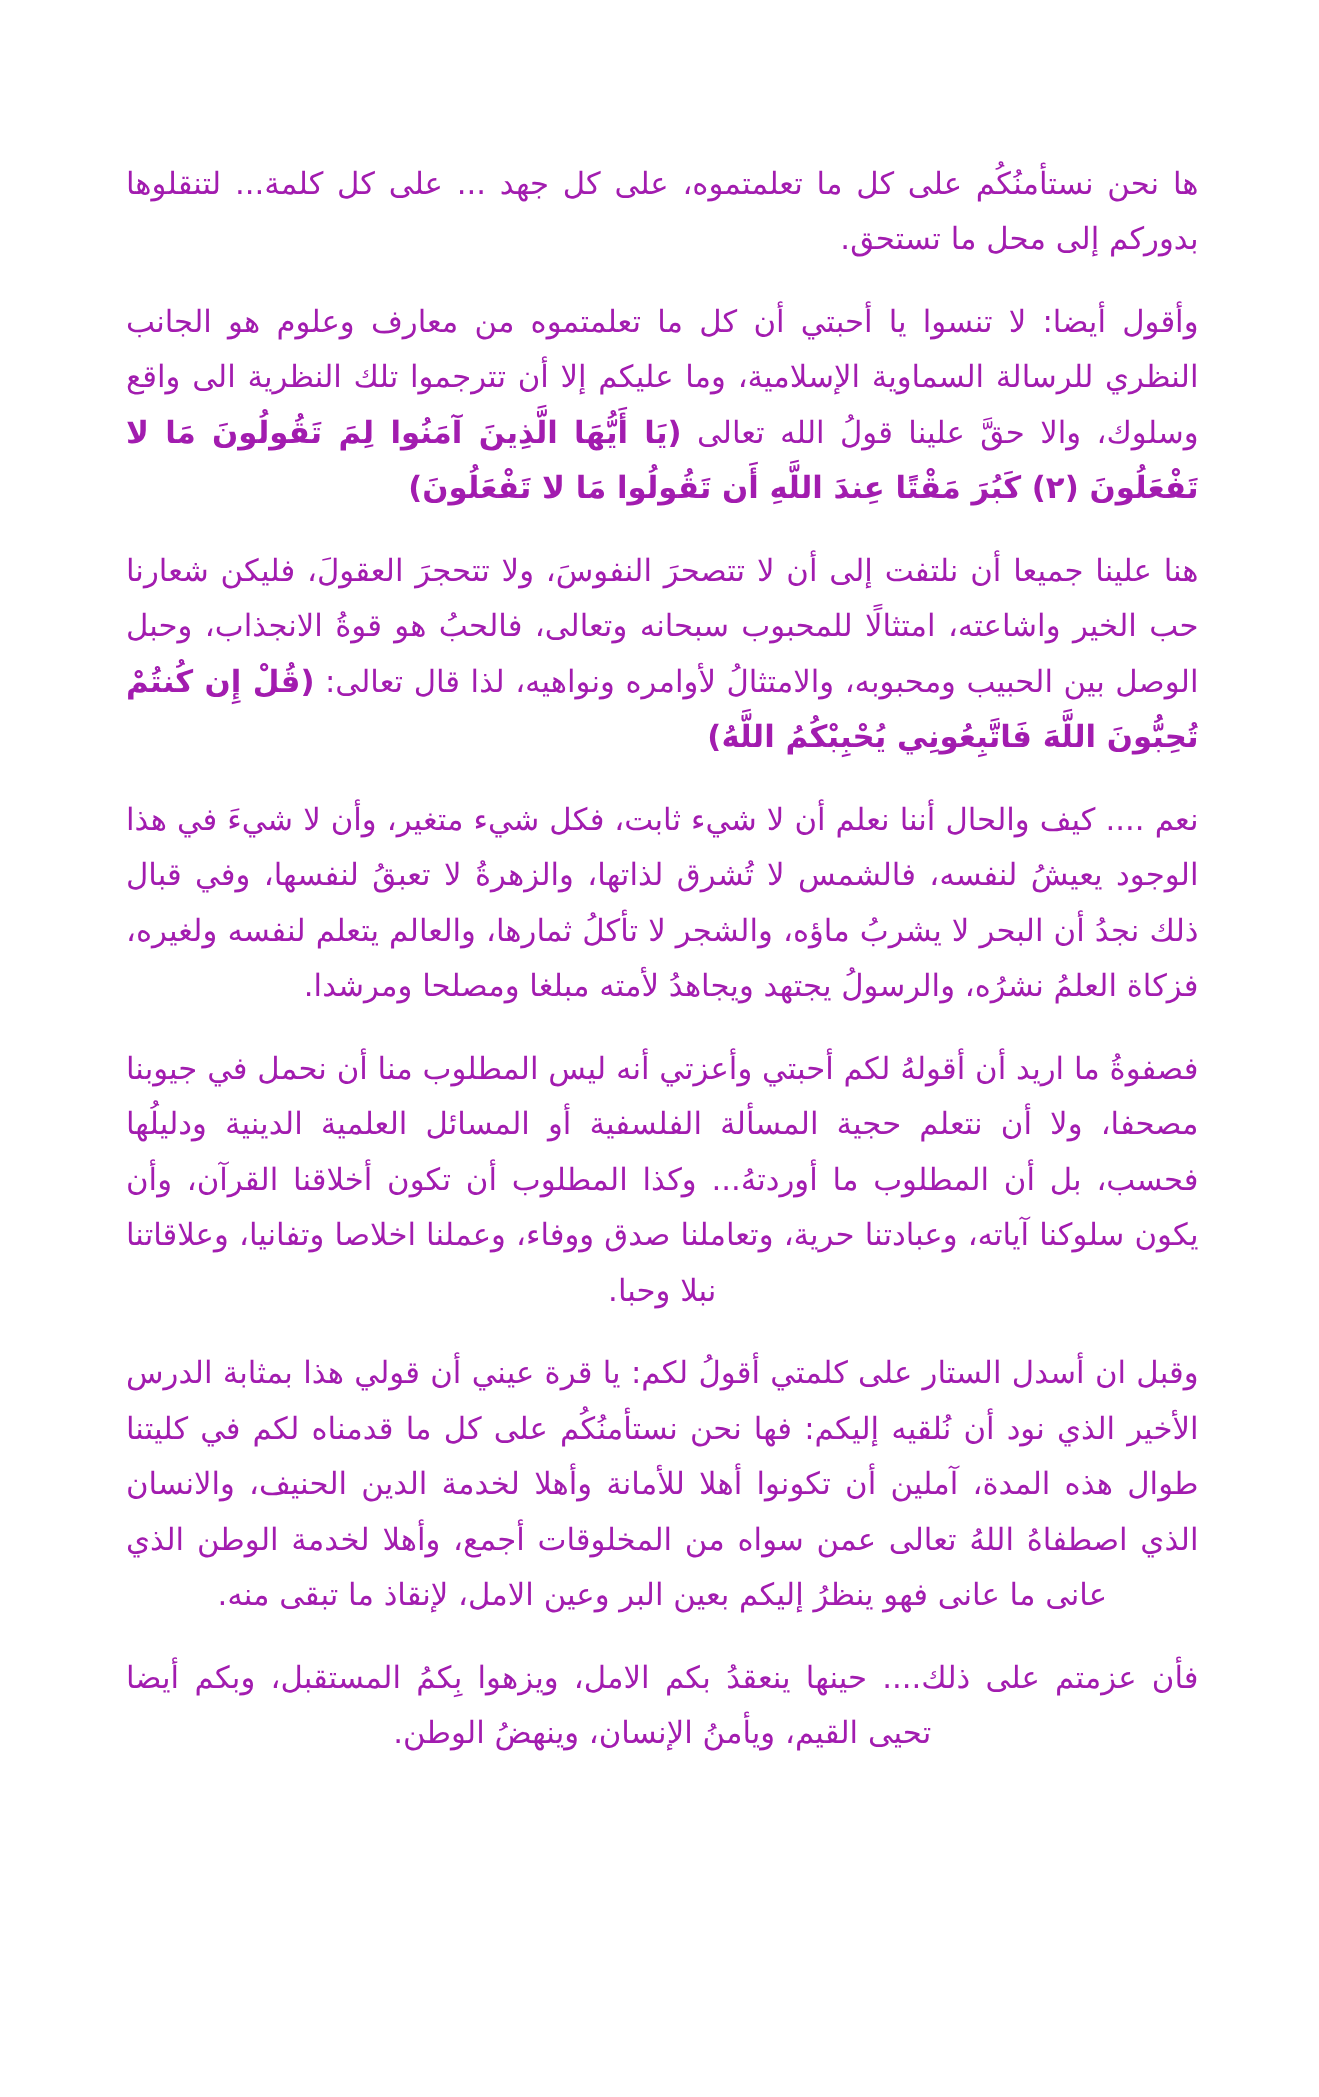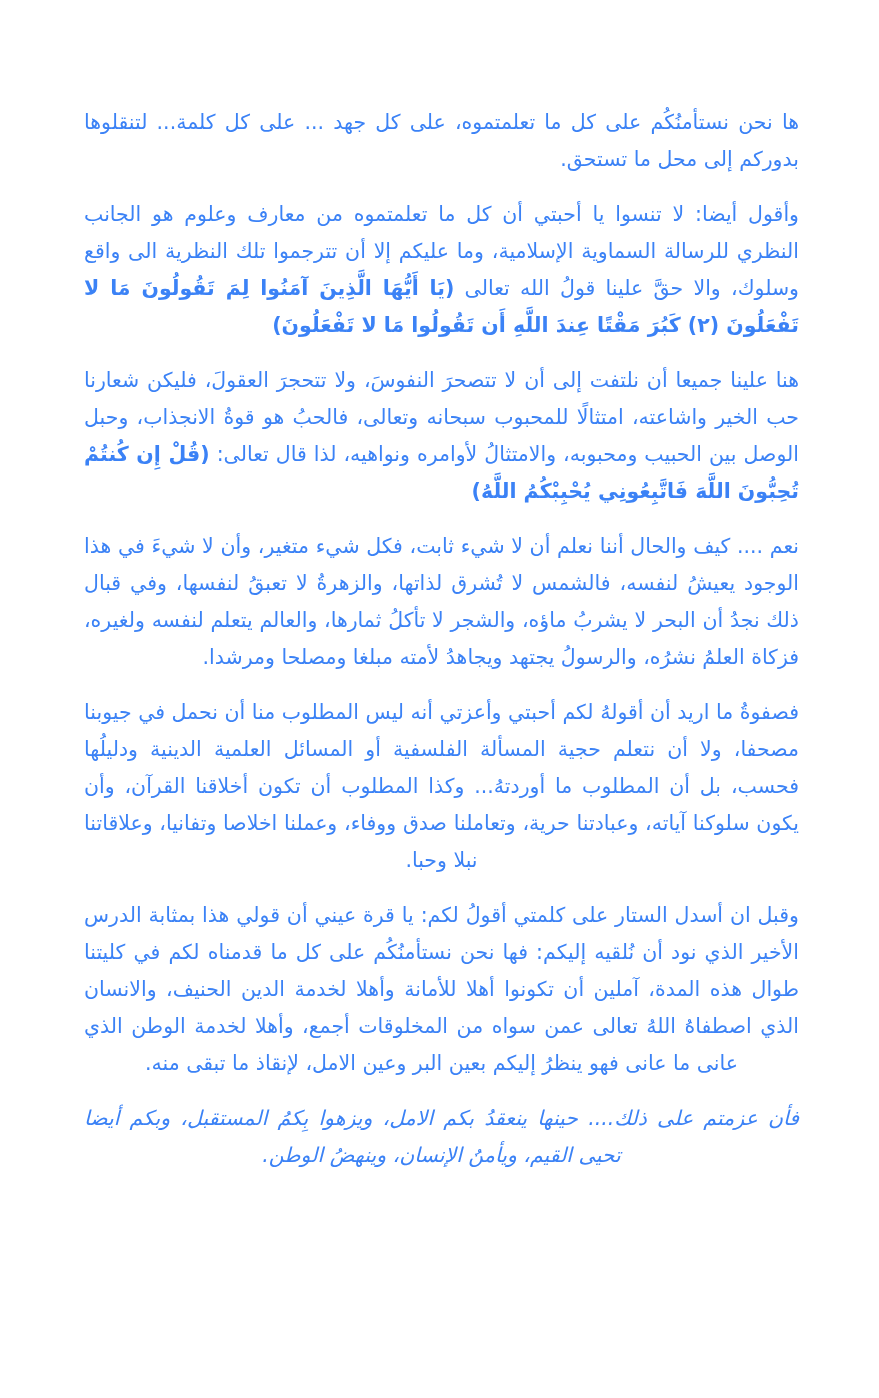--- a/index.html
+++ b/index.html
@@ -28,34 +28,33 @@
     line-height: 37px;
     color: #161616;
     text-align: justify;
   }
   .content p {
     margin: 0 0 18px 0;
     padding: 0;
   }
   .content p:last-child {
     margin-bottom: 16px;
-    font-style: italic;
   }
   .content .seg-bold {
     font-weight: bold;
   }
   .align-last-right  { text-align-last: right; }
   .align-last-left   { text-align-last: left; }
   .align-last-center { text-align-last: center; }
 </style>
 </head>
 <body>
 
 <div class="page">
-  <div class="content" style="color: #3b82f6;">
+  <div class="content" style="color: #a21caf;">
       <p class="align-last-right"><span>ها نحن نستأمنُكُم على كل ما تعلمتموه، على كل جهد ... على كل كلمة... لتنقلوها بدوركم إلى محل ما تستحق.</span></p>
       <p class="align-last-right"><span>وأقول أيضا: لا تنسوا يا أحبتي أن كل ما تعلمتموه من معارف وعلوم هو الجانب النظري للرسالة السماوية الإسلامية، وما عليكم إلا أن تترجموا تلك النظرية الى واقع وسلوك، والا حقَّ علينا قولُ الله تعالى </span><span class="seg-bold">(يَا أَيُّهَا الَّذِينَ آمَنُوا لِمَ تَقُولُونَ مَا لا تَفْعَلُونَ (٢) كَبُرَ مَقْتًا عِندَ اللَّهِ أَن تَقُولُوا مَا لا تَفْعَلُونَ)</span></p>
       <p class="align-last-right"><span>هنا علينا جميعا أن نلتفت إلى أن لا تتصحرَ النفوسَ، ولا تتحجرَ العقولَ، فليكن شعارنا حب الخير واشاعته، امتثالًا للمحبوب سبحانه وتعالى، فالحبُ هو قوةُ الانجذاب، وحبل الوصل بين الحبيب ومحبوبه، والامتثالُ لأوامره ونواهيه، لذا قال تعالى: </span><span class="seg-bold">(قُلْ إِن كُنتُمْ تُحِبُّونَ اللَّهَ فَاتَّبِعُونِي يُحْبِبْكُمُ اللَّهُ)</span></p>
       <p class="align-last-right"><span>نعم .... كيف والحال أننا نعلم أن لا شيء ثابت، فكل شيء متغير، وأن لا شيءَ في هذا الوجود يعيشُ لنفسه، فالشمس لا تُشرق لذاتها، والزهرةُ لا تعبقُ لنفسها، وفي قبال ذلك نجدُ أن البحر لا يشربُ ماؤه، والشجر لا تأكلُ ثمارها، والعالم يتعلم لنفسه ولغيره، فزكاة العلمُ نشرُه، والرسولُ يجتهد ويجاهدُ لأمته مبلغا ومصلحا ومرشدا.</span></p>
       <p class="align-last-center"><span>فصفوةُ ما اريد أن أقولهُ لكم أحبتي وأعزتي أنه ليس المطلوب منا أن نحمل في جيوبنا مصحفا، ولا أن نتعلم حجية المسألة الفلسفية أو المسائل العلمية الدينية ودليلُها فحسب، بل أن المطلوب ما أوردتهُ... وكذا المطلوب أن تكون أخلاقنا القرآن، وأن يكون سلوكنا آياته، وعبادتنا حرية، وتعاملنا صدق ووفاء، وعملنا اخلاصا وتفانيا، وعلاقاتنا نبلا وحبا.</span></p>
       <p class="align-last-center"><span>وقبل ان أسدل الستار على كلمتي أقولُ لكم: يا قرة عيني أن قولي هذا بمثابة الدرس الأخير الذي نود أن نُلقيه إليكم: فها نحن نستأمنُكُم على كل ما قدمناه لكم في كليتنا طوال هذه المدة، آملين أن تكونوا أهلا للأمانة وأهلا لخدمة الدين الحنيف، والانسان الذي اصطفاهُ اللهُ تعالى عمن سواه من المخلوقات أجمع، وأهلا لخدمة الوطن الذي عانى ما عانى فهو ينظرُ إليكم بعين البر وعين الامل، لإنقاذ ما تبقى منه.</span></p>
       <p class="align-last-center"><span>فأن عزمتم على ذلك.... حينها ينعقدُ بكم الامل، ويزهوا بِكمُ المستقبل، وبكم أيضا تحيى القيم، ويأمنُ الإنسان، وينهضُ الوطن.</span></p>
     </div>
 </div>
 

